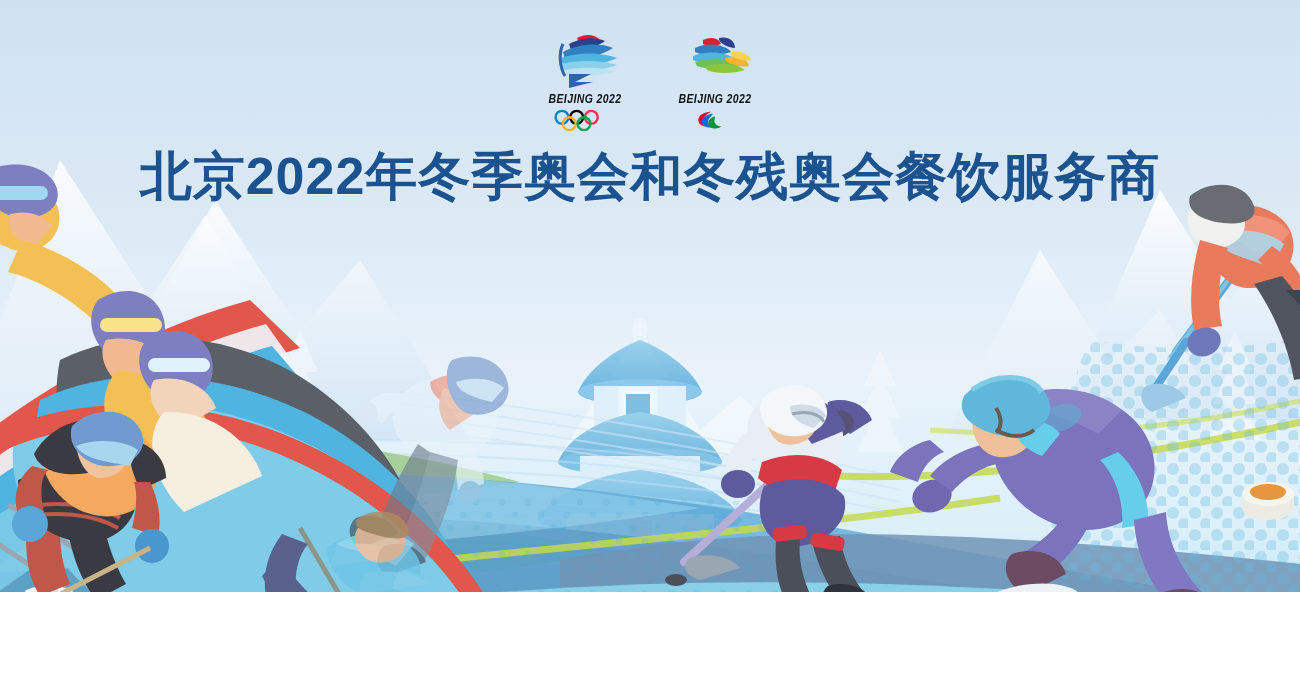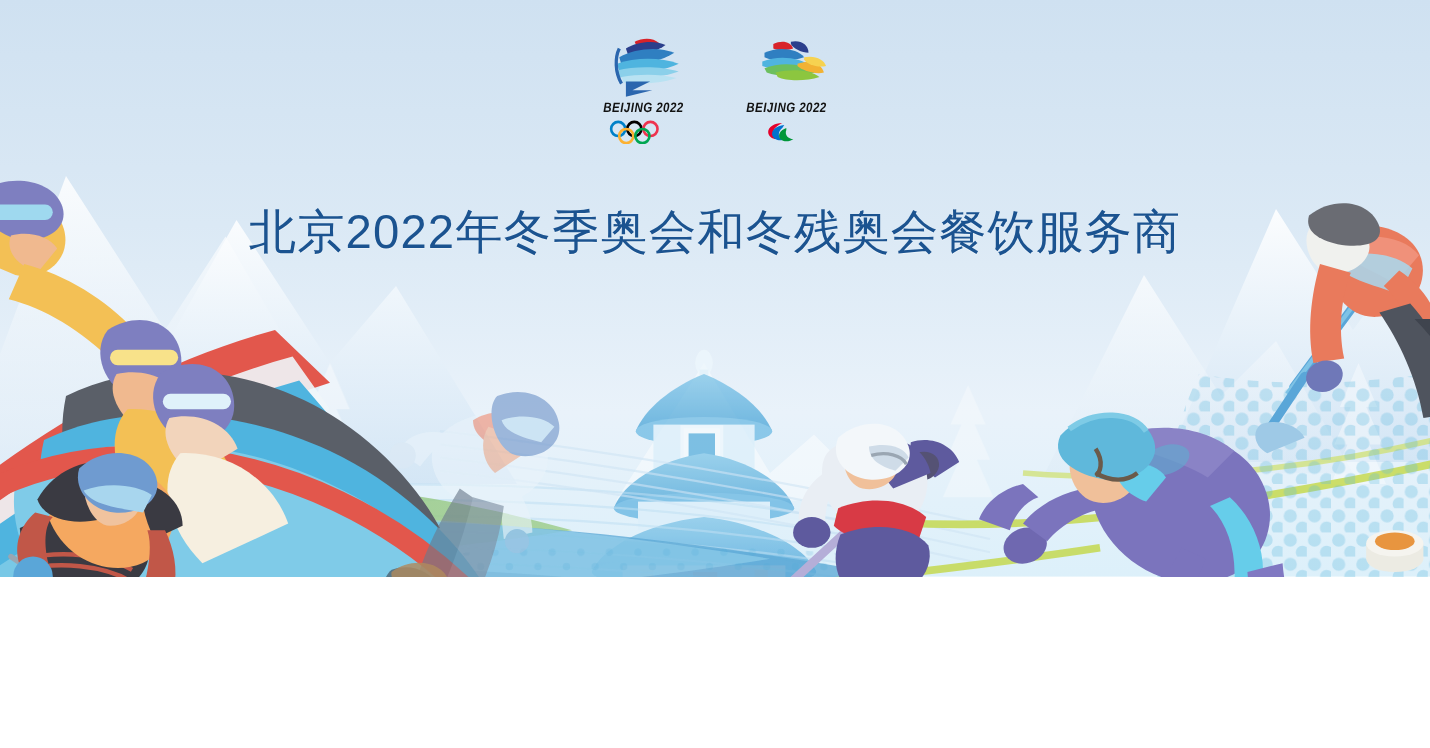--- a/index.html
+++ b/index.html
@@ -1,21 +1,21 @@
 <!DOCTYPE html>
 <html><head>
 <meta charset="utf-8">
 <title>Beijing 2022 Banner</title>
 <style>
   html,body{margin:0;padding:0;background:#fff;}
   body{font-family:"Liberation Sans","DejaVu Sans",sans-serif;}
 
   #banner{
     position:relative;
-    width:1300px;height:524px;
+    width:1300px;height:592px;
     overflow:hidden;
     background:linear-gradient(180deg,#cfe1f1 0%,#d8e7f4 22%,#e4eff8 45%,#e9f2fa 60%,#d9edf8 75%,#a9dcf0 100%);
   }
   .layer{position:absolute;inset:0;}
   .layer svg{display:block;width:1300px;height:680px;}
 
   
   #header{
     position:absolute;left:0;right:0;top:0;height:230px;
     z-index:40;pointer-events:none;
@@ -33,28 +33,27 @@
     font-size:10.5px;letter-spacing:.4px;color:#121212;
     margin-top:2px;white-space:nowrap;
     transform:scaleY(1.18);
   }
   .emblem .symbol{margin-top:5px;height:22px;}
 
   #title{
     position:absolute;left:0;right:0;top:142px;
     text-align:center;
     font-family:"Liberation Sans","DejaVu Sans",sans-serif;
-    font-weight:normal;
-    font-size:43px;
+    font-weight:bold;
+    font-size:52px;
     letter-spacing:1px;
     color:#1b5390;
     text-shadow:0 1px 0 rgba(255,255,255,.35);
     white-space:nowrap;
     pointer-events:auto;
-    margin-top:40px;
   }
 </style>
 </head>
 <body>
 
 <div id="banner">
 
   <div class="layer">
     <svg viewBox="0 0 1300 680" xmlns="http://www.w3.org/2000/svg">
       <defs>

